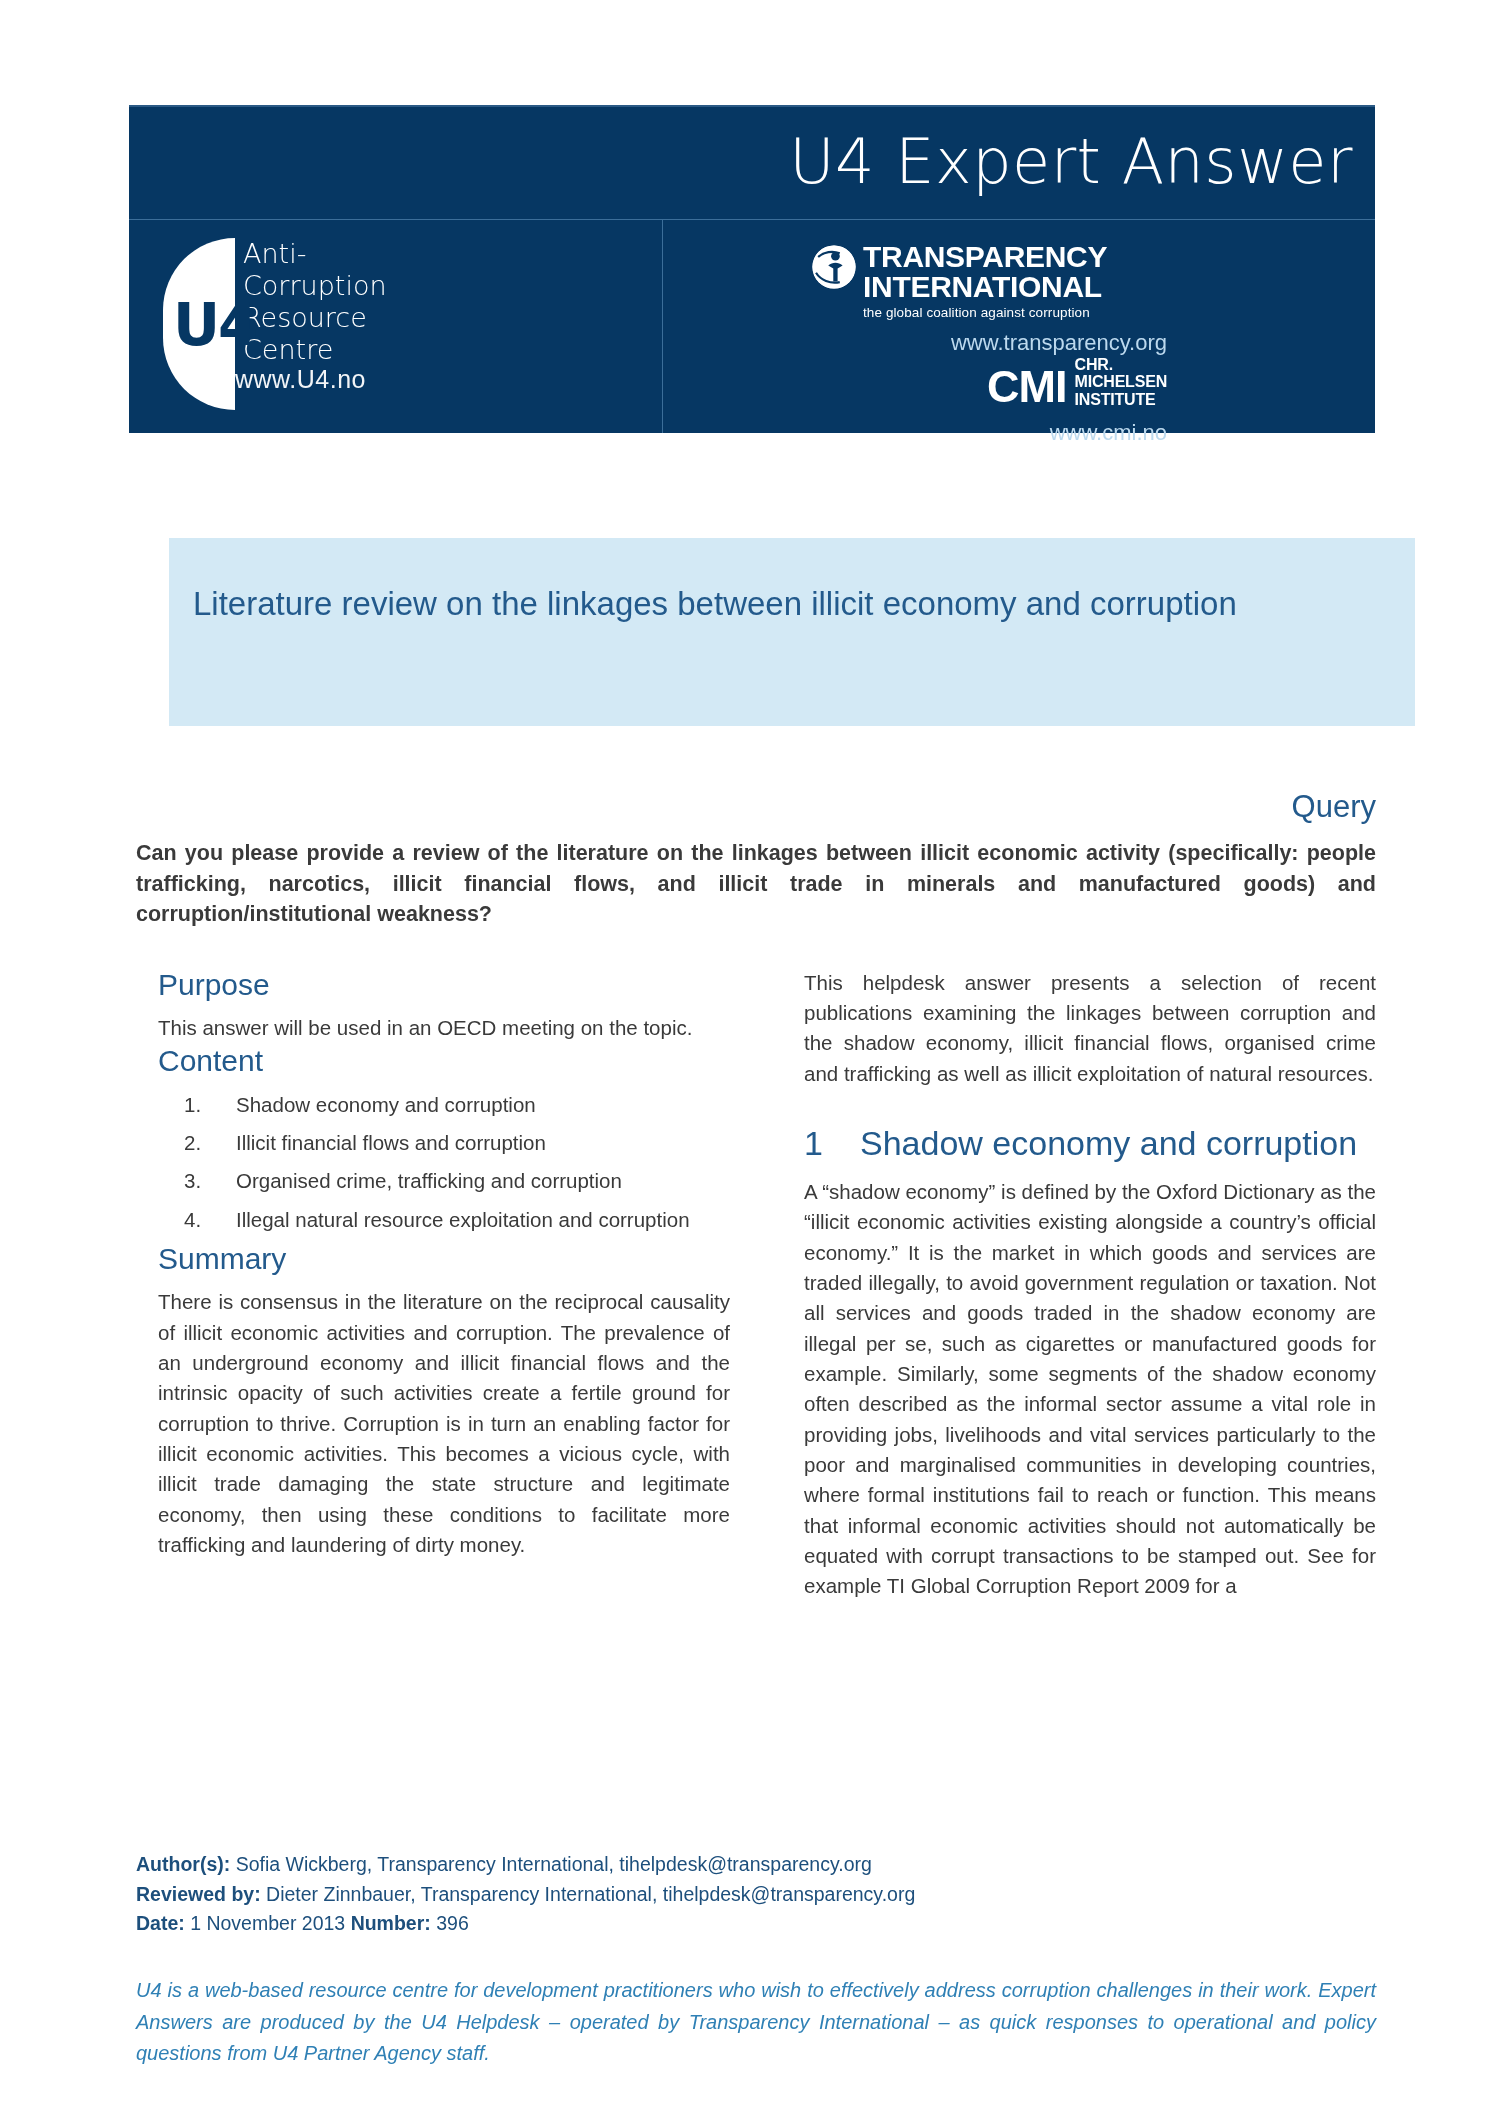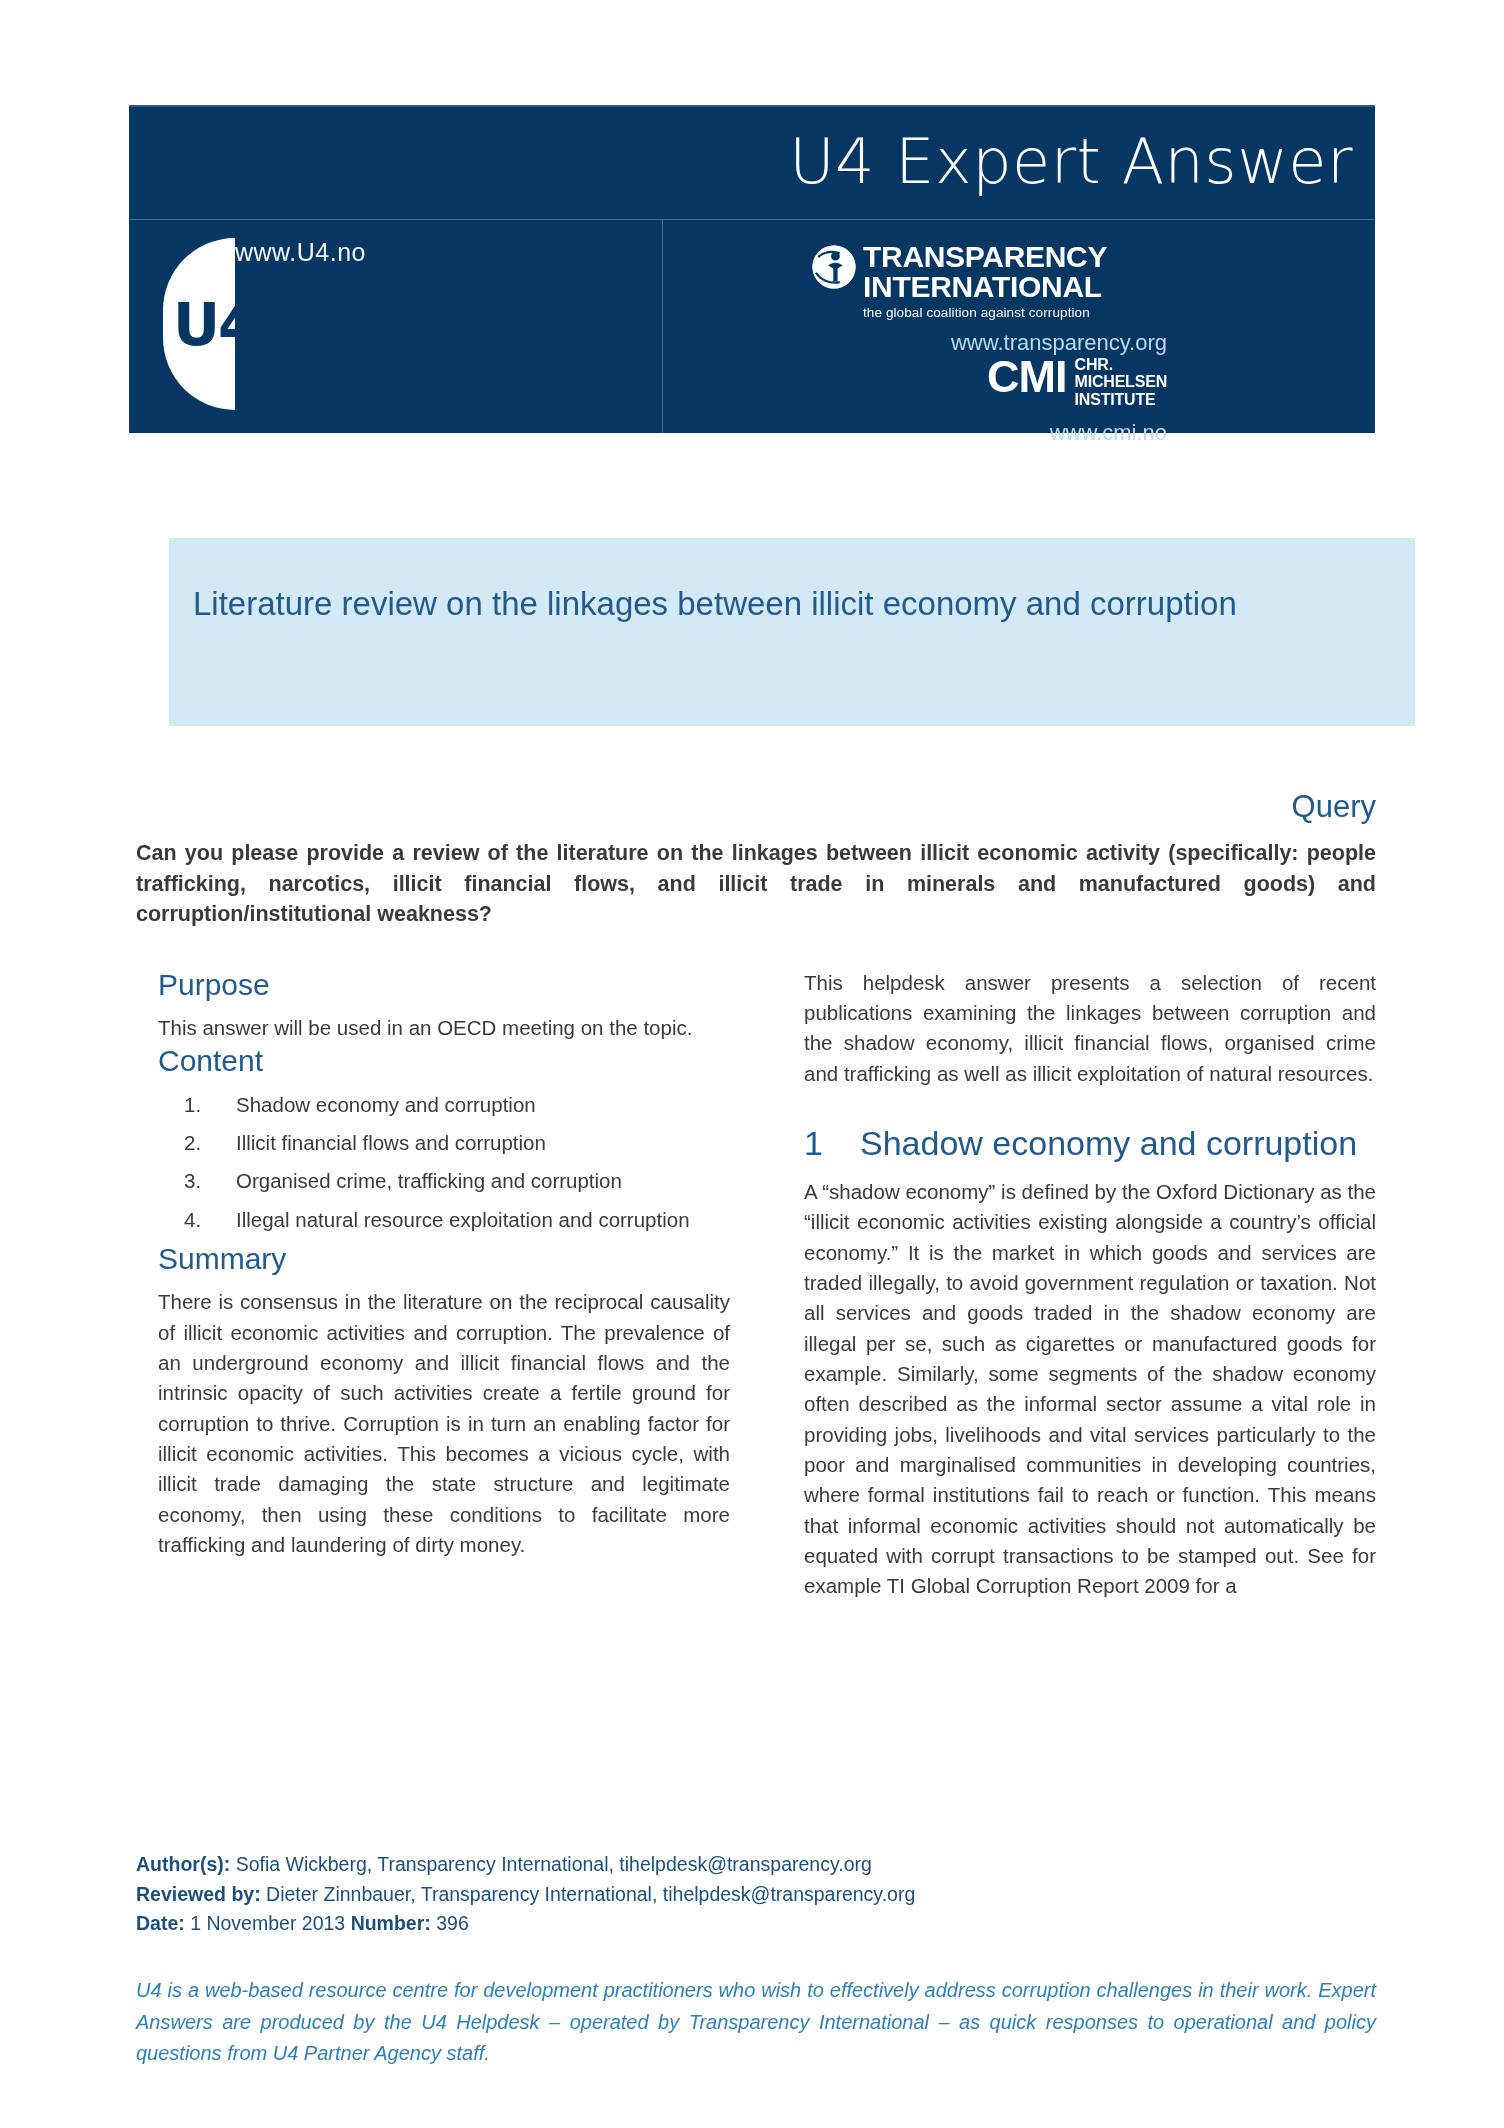--- a/index.html
+++ b/index.html
@@ -159,21 +159,21 @@
   }
 
   .cmi-block {
     position: absolute;
     left: 148px;
     top: 136px;
     width: 360px;
   }
   .cmi-row {
     display: flex;
-    align-items: flex-start;
+    align-items: flex-end;
     justify-content: flex-end;
     padding-right: 4px;
   }
   .cmi-big {
     color: #ffffff;
     font-weight: 700;
     font-size: 45px;
     line-height: .92;
     letter-spacing: -1px;
     font-family: "Liberation Sans", sans-serif;
@@ -342,20 +342,26 @@
 
     <div class="header-logos">
 
       <div class="logo-left">
         <div class="u4-block">
           <div class="u4-mark">
             <div class="u4-halfcircle"></div>
             <div class="u4-letters">U4</div>
           </div>
           <div>
+            <div class="u4-text">
+              <div>Anti-</div>
+              <div>Corruption</div>
+              <div>Resource</div>
+              <div>Centre</div>
+            </div>
             <div class="u4-url">www.U4.no</div>
           </div>
         </div>
       </div>
 
       <div class="logo-right">
 
         <div class="ti-block">
           <div class="ti-row">
             <svg class="ti-globe" viewBox="0 0 64 64">

